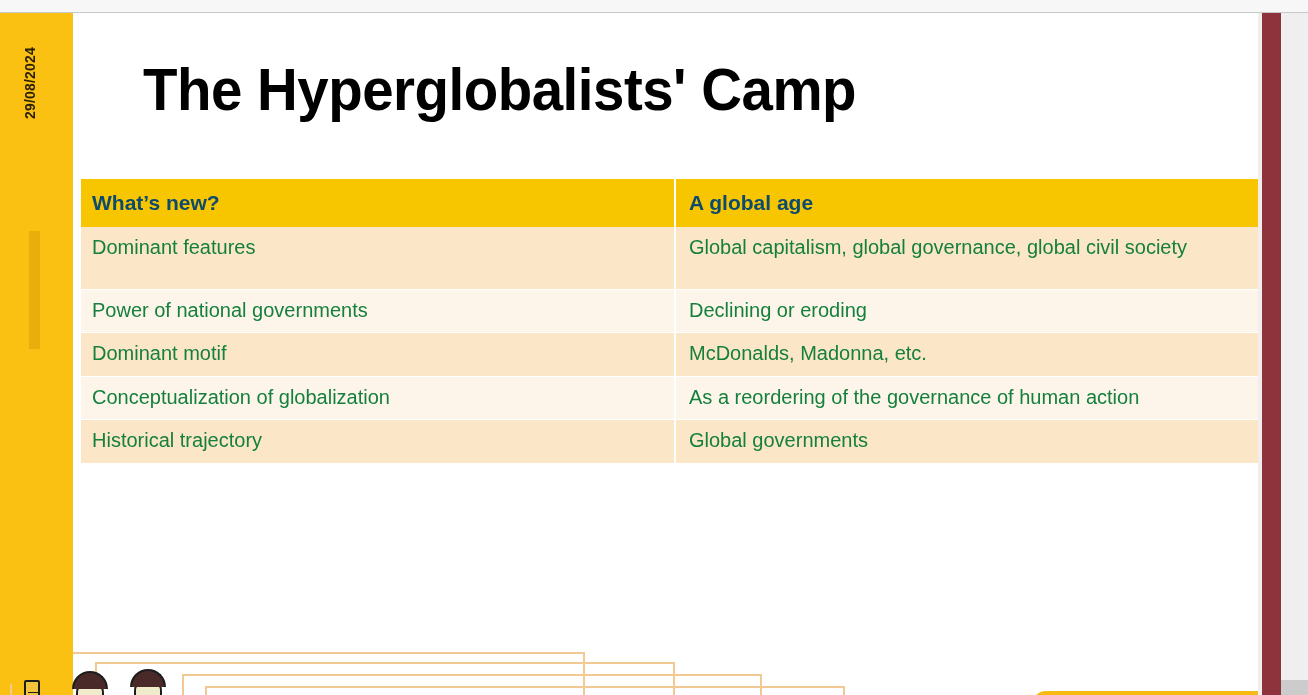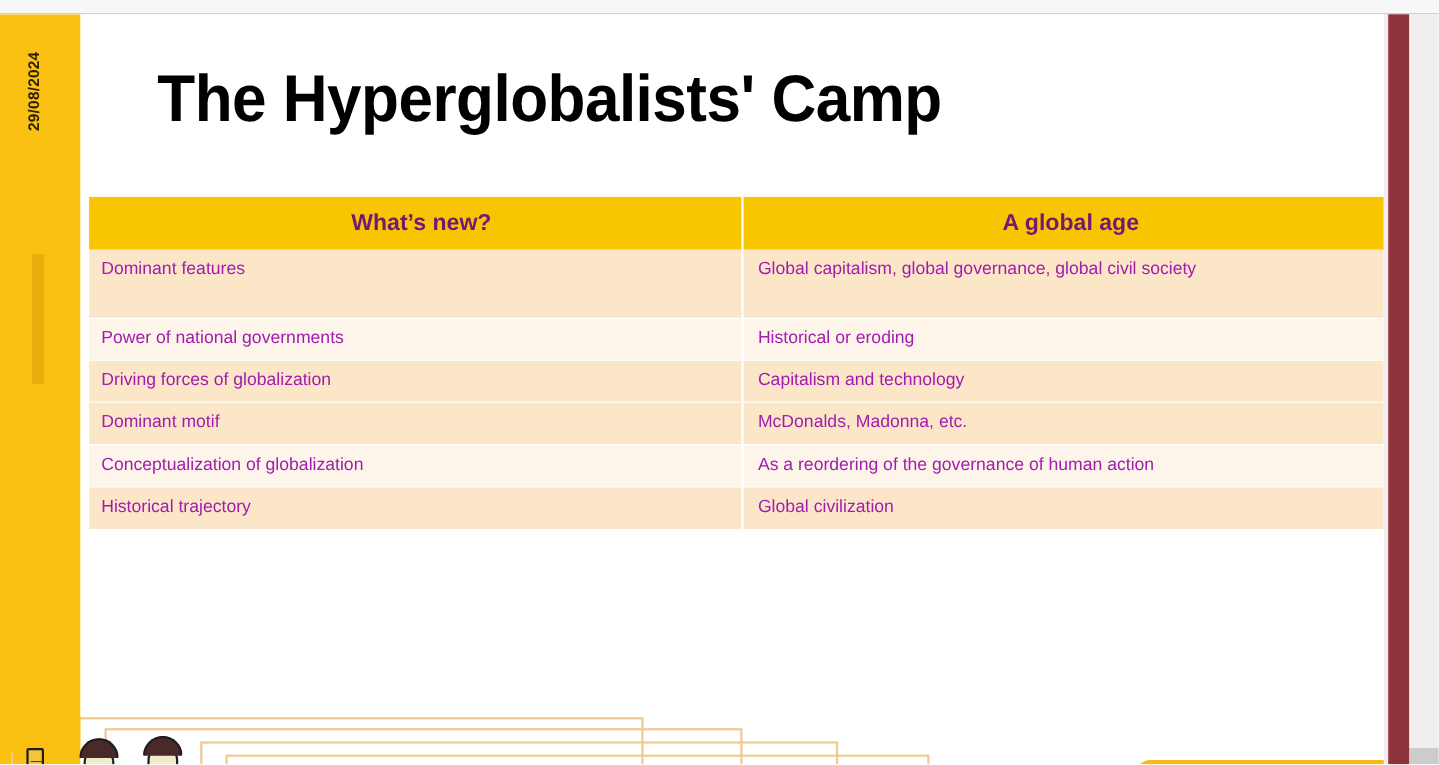--- a/index.html
+++ b/index.html
@@ -100,37 +100,37 @@
     left: 81px; top: 166px;
     width: 1177px;
     border-collapse: collapse;
     table-layout: fixed;
   }
   .data-table col.c1 { width: 594px; }
   .data-table col.c2 { width: 583px; }
 
   .data-table thead th {
     background: #f7c600;
-    color: #701a75;
+    color: #0c4a6e;
     font-size: 21px;
     font-weight: bold;
-    text-align: center;
+    text-align: left;
     padding: 11px 0 12px 11px;
     height: 48px;
     vertical-align: middle;
   }
   .data-table thead th.col2 {
     border-left: 2px solid #ffffff;
     padding-left: 13px;
     margin-left: 44px;
   }
 
   .data-table tbody td {
-    font-size: 16px;
-    color: #a21caf;
+    font-size: 20px;
+    color: #15803d;
     padding: 8px 14px 9px 11px;
     vertical-align: top;
     line-height: 1.28;
     border-bottom: 1px solid #ffffff;
   }
   .data-table tbody td.col2 {
     border-left: 2px solid #ffffff;
     padding-left: 13px;
   }
   .data-table tbody tr.odd td { background: #fce6c8; }
@@ -230,37 +230,33 @@
           <th class="col2">A global age</th>
         </tr>
       </thead>
       <tbody>
         <tr class="odd tall">
           <td class="col1">Dominant features</td>
           <td class="col2">Global capitalism, global governance, global civil society</td>
         </tr>
         <tr class="even">
           <td class="col1">Power of national governments</td>
-          <td class="col2">Historical or eroding</td>
-        </tr>
-        <tr class="odd">
-          <td class="col1">Driving forces of globalization</td>
-          <td class="col2">Capitalism and technology</td>
+          <td class="col2">Declining or eroding</td>
         </tr>
         <tr class="odd">
           <td class="col1">Dominant motif</td>
           <td class="col2">McDonalds, Madonna, etc.</td>
         </tr>
         <tr class="even">
           <td class="col1">Conceptualization of globalization</td>
           <td class="col2">As a reordering of the governance of human action</td>
         </tr>
         <tr class="odd">
           <td class="col1">Historical trajectory</td>
-          <td class="col2">Global civilization</td>
+          <td class="col2">Global governments</td>
         </tr>
       </tbody>
     </table>
 
     <div class="bottom-art">
       <div class="stair" style="left:10px;  top:2px;  width:575px; height:110px;"></div>
       <div class="stair" style="left:95px;  top:12px; width:580px; height:110px;"></div>
       <div class="stair" style="left:182px; top:24px; width:580px; height:110px;"></div>
       <div class="stair" style="left:205px; top:36px; width:640px; height:110px;"></div>
 

